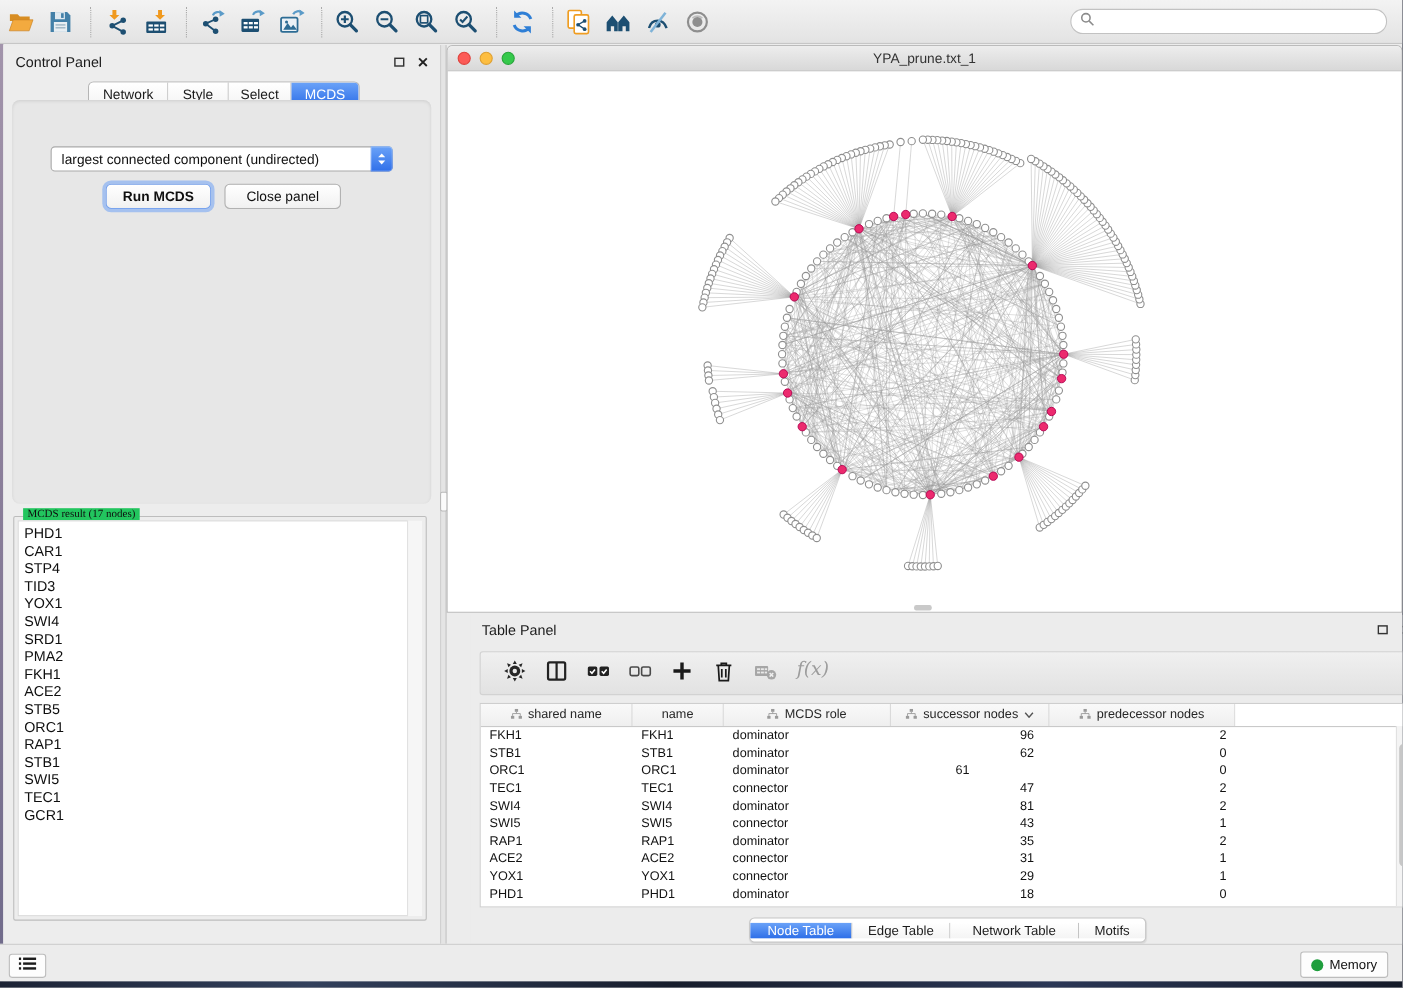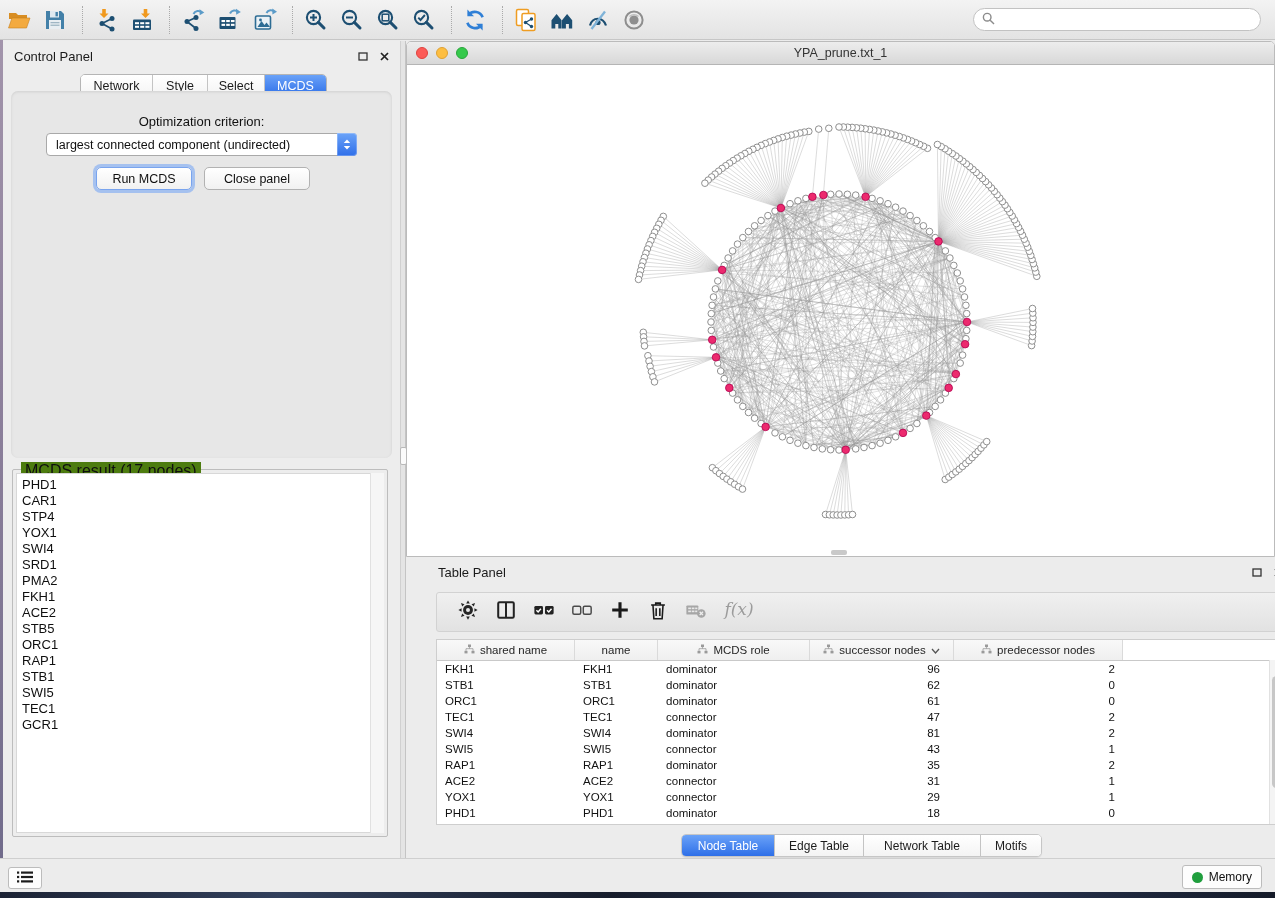--- a/index.html
+++ b/index.html
@@ -34,24 +34,24 @@
   .mcds-box{position:absolute;left:8px;top:50px;width:381px;height:367px;background:#e7e7e7;
             border-radius:7px;box-shadow:inset 0 1px 3px rgba(0,0,0,.10);}
   .optlabel{position:absolute;top:23px;left:0;width:100%;text-align:center;font-size:13px;color:#101010;}
   .dropdown{position:absolute;left:35px;top:42px;width:311px;height:23px;background:#fff;border:1px solid #a9a9a9;
             border-radius:4px;display:flex;align-items:center;box-sizing:border-box;}
   .dropdown .val{flex:1;font-size:12.5px;padding-left:9px;color:#101010;white-space:nowrap;}
   .stepper{width:20px;align-self:stretch;margin:-1px -1px -1px 0;background:linear-gradient(#6ba3f8,#2f6fe9);
            border-radius:0 4px 4px 0;display:flex;align-items:center;justify-content:center;box-shadow:inset 0 0 0 1px rgba(255,255,255,.25);}
   .btn{position:absolute;top:76px;height:23px;background:linear-gradient(#ffffff,#f1f1f1);border:1px solid #b2b2b2;
        border-radius:5px;font-size:12.5px;display:flex;align-items:center;justify-content:center;color:#0f0f0f;box-sizing:border-box;}
-  .btn.run{left:85px;width:96px;border-color:#79a4ee;box-shadow:0 0 0 3px rgba(112,162,245,.55);}
+  .btn.run{left:85px;width:96px;border-color:#79a4ee;box-shadow:0 0 0 3px rgba(112,162,245,.55);font-weight:bold;}
   .btn.closep{left:193px;width:106px;}
   .groupbox{position:absolute;left:9px;top:428px;width:374px;height:366px;border:1px solid #bdbdbd;border-radius:2px;}
-  .legend{position:absolute;left:8px;top:-8px;background:#4d7c0f;padding:0 4px;font-size:16px;color:#0f0f0f;}
+  .legend{position:absolute;left:8px;top:-8px;background:#22c55e;padding:0 4px;font-size:10px;color:#0f0f0f;font-family:Liberation Serif, serif;}
   .resultlist{position:absolute;left:3px;top:3px;right:3px;bottom:3px;background:#fff;border:1px solid #d8d8d8;
               overflow:hidden;font-size:13px;color:#0f0f0f;padding-top:3px;box-sizing:border-box;}
   .resultlist .item{height:16px;line-height:16px;padding-left:5px;}
   .rtrack{position:absolute;right:3px;top:3px;bottom:3px;width:13px;background:#f6f6f6;border-left:1px solid #e1e1e1;}
   
   .gutter{position:absolute;left:400px;top:41px;width:6px;height:817px;background:#e4e4e4;
           border-left:1px solid #d0d0d0;border-right:1px solid #c4c4c4;box-sizing:border-box;}
   .ghandle{position:absolute;left:-1px;top:406px;width:5px;height:16px;background:#fbfbfb;border:1px solid #b9b9b9;border-radius:2px;}
   
   .netwin{position:absolute;left:406px;top:41px;width:869px;height:516px;background:#fff;border:1px solid #bbb;
@@ -78,21 +78,21 @@
   .thead{display:flex;height:20px;background:linear-gradient(#f9f9f9,#efefef);border-bottom:1px solid #c9c9c9;color:#262626;}
   .thcell{display:flex;align-items:center;justify-content:center;gap:5px;border-right:1px solid #dadada;box-sizing:border-box;flex:0 0 auto;}
   .thcell.filler{border-right:none;background:#fff;}
   .trow{display:flex;height:16px;align-items:center;color:#121212;}
   .tcell{box-sizing:border-box;padding-left:8px;white-space:nowrap;overflow:hidden;flex:0 0 auto;}
   .tcell.num{text-align:right;padding-left:0;padding-right:14px;}
   .tcell.num2{text-align:right;padding-left:0;padding-right:8px;}
   .vtrack{position:absolute;right:0;top:20px;bottom:0;width:14px;background:#f4f4f4;border-left:1px solid #e1e1e1;}
   .vthumb{position:absolute;left:2px;top:16px;width:9px;height:112px;background:#c7c7c7;border-radius:5px;}
   .btabs{position:absolute;left:253px;top:275px;display:flex;height:21px;border:1px solid #c6c6c6;border-radius:5px;
-         background:#fff;overflow:hidden;font-size:12px;box-shadow:0 1px 1px rgba(0,0,0,.08);}
+         background:#fff;overflow:hidden;font-size:12px;box-shadow:0 1px 1px rgba(0,0,0,.08);align-items:center;}
   
   .statusbar{position:absolute;left:0;top:858px;width:1275px;height:34px;background:#ececec;border-top:1px solid #cfcfcf;box-sizing:border-box;}
   .listbtn{position:absolute;left:8px;top:8px;width:34px;height:22px;background:#fdfdfd;border:1px solid #bcbcbc;border-radius:3px;
            display:flex;align-items:center;justify-content:center;box-sizing:border-box;}
   .membtn{position:absolute;right:13px;top:6px;height:24px;padding:0 9px;background:#fdfdfd;border:1px solid #bcbcbc;border-radius:3px;
           display:flex;align-items:center;justify-content:center;gap:6px;font-size:12px;color:#0f0f0f;box-sizing:border-box;}
   .memdot{width:11px;height:11px;border-radius:50%;background:#1f9e3d;}
 </style>
 </head>
 <body>
@@ -313,40 +313,40 @@
         </span>
     </div>
     <div class="segtabs cp-tabs" id="cp-tabs">
         <span class="segtab" style="width: 72px;">Network</span>
         <span class="segtab" style="width: 55px;">Style</span>
         <span class="segtab" style="width: 57px;">Select</span>
         <span class="segtab active" style="width: 61px;">MCDS</span>
       </div>
 
     <div class="mcds-box">
-      <div class="optlabel">Optimization criterion:</div>
       <div class="dropdown">
         <span class="val">largest connected component (undirected)</span>
         <span class="stepper">
           <svg width="8" height="11" viewBox="0 0 8 11" fill="#fff">
               <path d="M4 0.5 7.2 4H0.8z"></path>
               <path d="M4 10.5 0.8 7h6.4z"></path>
             </svg>
         </span>
       </div>
       <div class="btn run">Run MCDS</div>
       <div class="btn closep">Close panel</div>
     </div>
 
     <div class="groupbox">
       <span class="legend">MCDS result (17 nodes)</span>
       <div class="resultlist" id="mcds-list">
           <div class="item">PHD1</div>
           <div class="item">CAR1</div>
           <div class="item">STP4</div>
+          <div class="item">TID3</div>
           <div class="item">YOX1</div>
           <div class="item">SWI4</div>
           <div class="item">SRD1</div>
           <div class="item">PMA2</div>
           <div class="item">FKH1</div>
           <div class="item">ACE2</div>
           <div class="item">STB5</div>
           <div class="item">ORC1</div>
           <div class="item">RAP1</div>
           <div class="item">STB1</div>
@@ -1435,21 +1435,21 @@
             <div class="tcell" style="width: 138px;">STB1</div>
             <div class="tcell" style="width: 83px;">STB1</div>
             <div class="tcell" style="width: 152px;">dominator</div>
             <div class="tcell num" style="width: 144px;">62</div>
             <div class="tcell num2" style="width: 169px;">0</div>
           </div>
           <div class="trow">
             <div class="tcell" style="width: 138px;">ORC1</div>
             <div class="tcell" style="width: 83px;">ORC1</div>
             <div class="tcell" style="width: 152px;">dominator</div>
-            <div class="tcell num" style="width: 144px;">61</div>
+            <div class="tcell num" style="width: 144px; text-align: center;">61</div>
             <div class="tcell num2" style="width: 169px;">0</div>
           </div>
           <div class="trow">
             <div class="tcell" style="width: 138px;">TEC1</div>
             <div class="tcell" style="width: 83px;">TEC1</div>
             <div class="tcell" style="width: 152px;">connector</div>
             <div class="tcell num" style="width: 144px;">47</div>
             <div class="tcell num2" style="width: 169px;">2</div>
           </div>
           <div class="trow">

